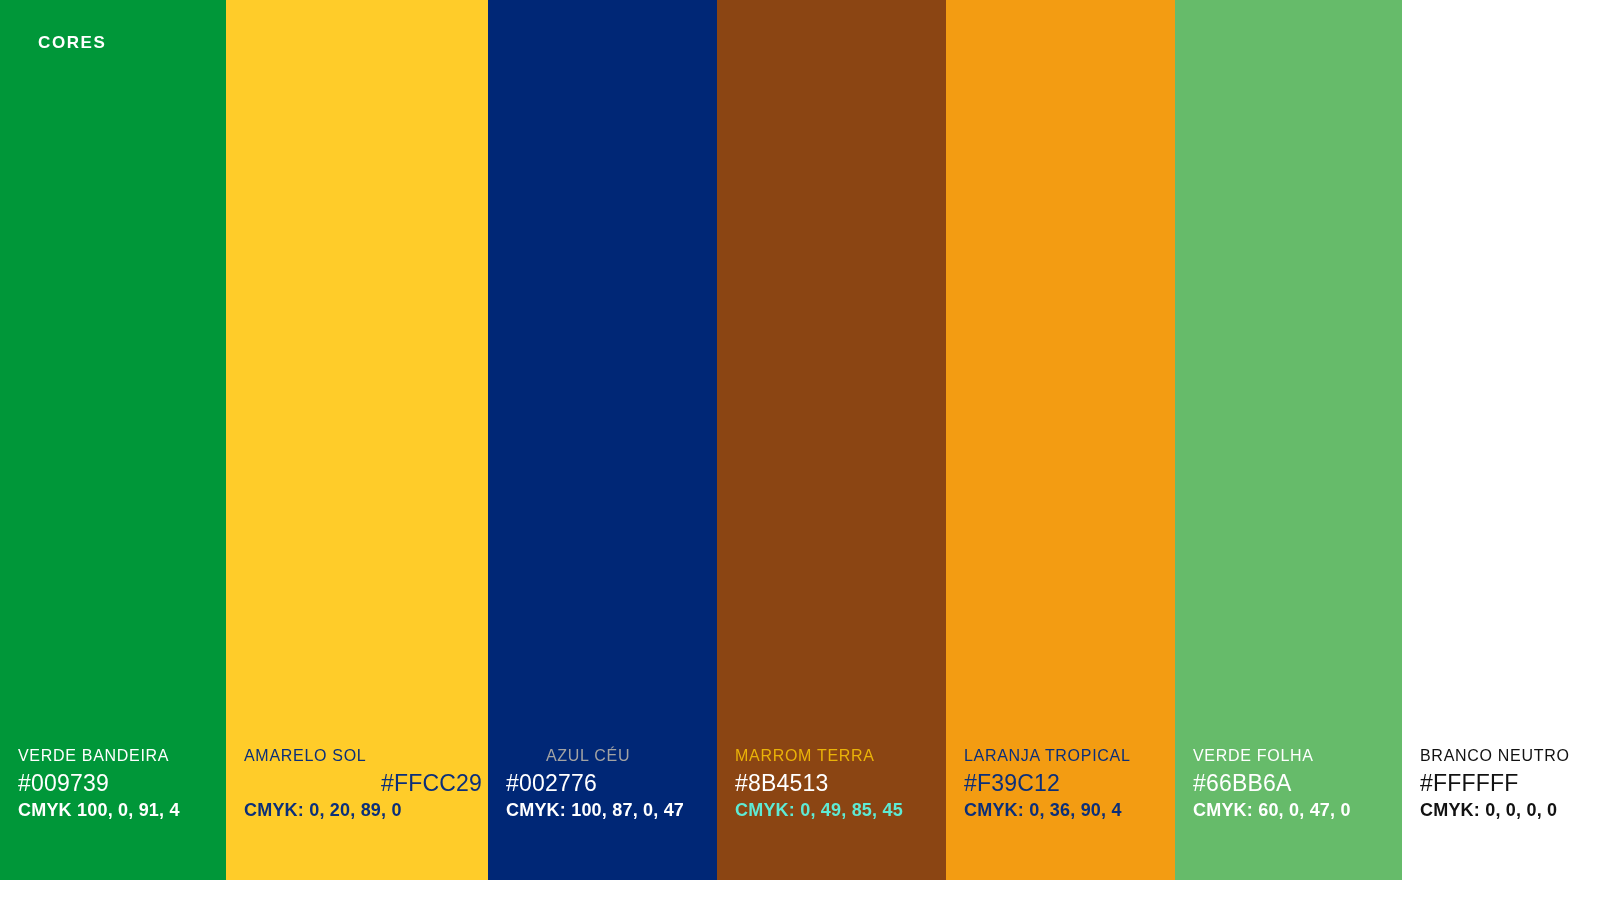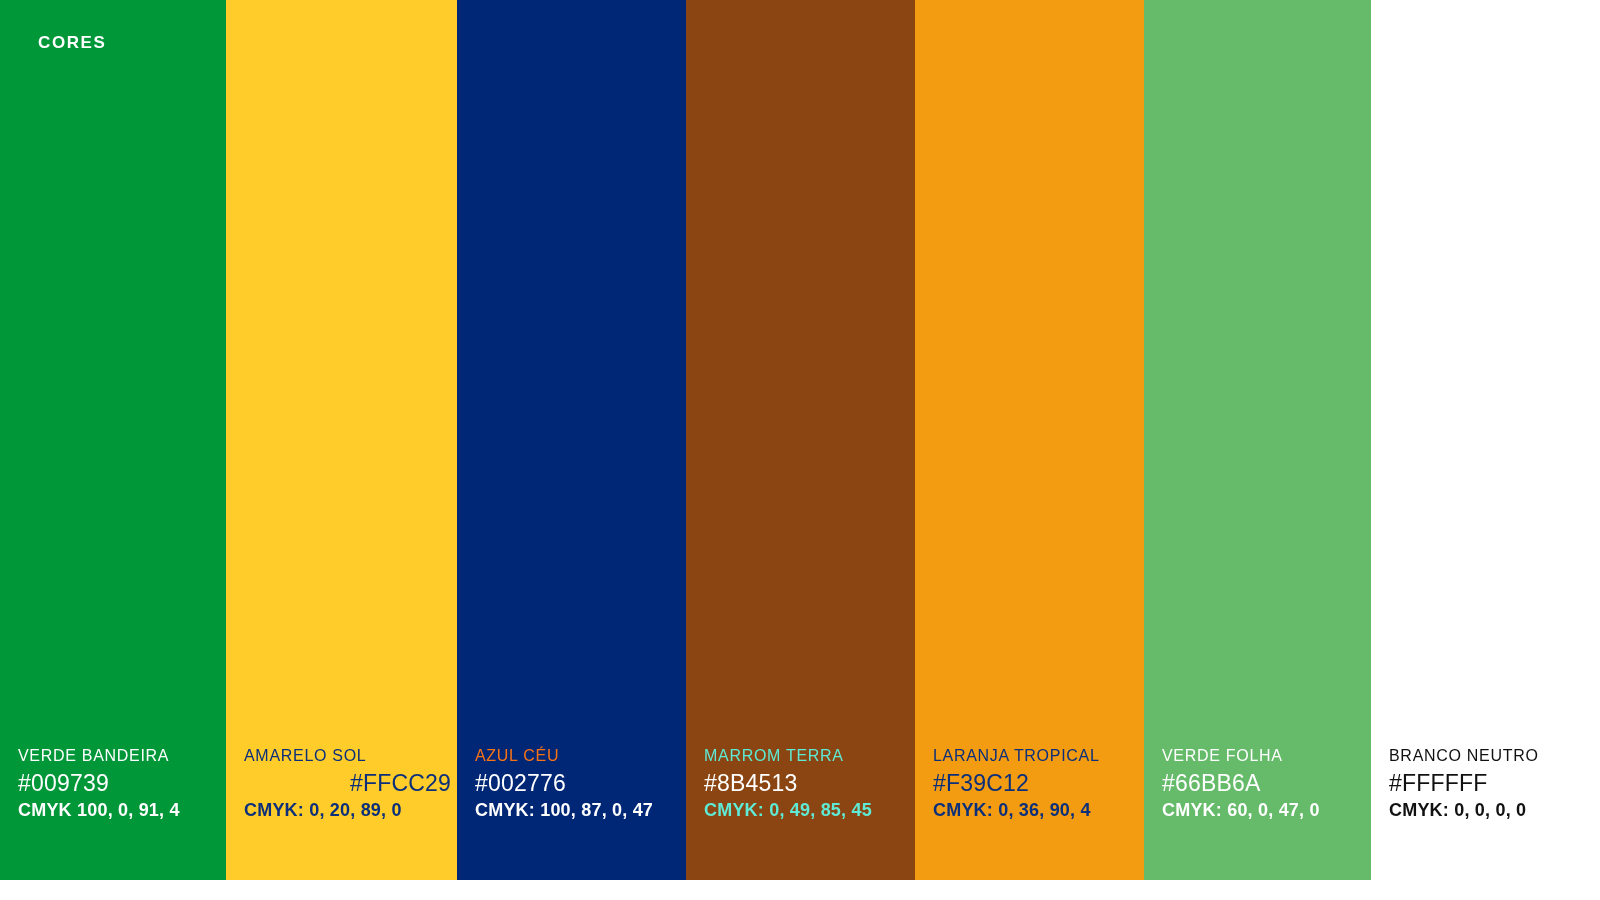--- a/index.html
+++ b/index.html
@@ -98,37 +98,37 @@
   <h1 id="board-title">CORES</h1>
 
   <div id="swatch-row">
       <div class="swatch" style="width: 226px; background: rgb(0, 151, 57);">
         <div class="swatch-labels">
           <p class="swatch-name" style="color: rgb(255, 255, 255);">VERDE BANDEIRA</p>
           <p class="swatch-hex" style="color: rgb(255, 255, 255);">#009739</p>
           <p class="swatch-cmyk" style="color: rgb(255, 255, 255);">CMYK 100, 0, 91, 4</p>
         </div>
       </div>
-      <div class="swatch" style="width: 231px; background: rgb(255, 204, 41);">
+      <div class="swatch" style="width: 262px; background: rgb(255, 204, 41);">
         <div class="swatch-labels">
           <p class="swatch-name" style="color: rgb(11, 47, 122);">AMARELO SOL</p>
           <p class="swatch-hex" style="color: rgb(11, 47, 122); text-align: right;">#FFCC29</p>
           <p class="swatch-cmyk" style="color: rgb(11, 47, 122);">CMYK: 0, 20, 89, 0</p>
         </div>
       </div>
       <div class="swatch" style="width: 229px; background: rgb(0, 39, 118);">
         <div class="swatch-labels">
-          <p class="swatch-name" style="color: #f97316;">AZUL CÉU</p>
+          <p class="swatch-name" style="color: #a3a3a3; margin-left: 40px;">AZUL CÉU</p>
           <p class="swatch-hex" style="color: rgb(255, 255, 255);">#002776</p>
           <p class="swatch-cmyk" style="color: rgb(255, 255, 255);">CMYK: 100, 87, 0, 47</p>
         </div>
       </div>
       <div class="swatch" style="width: 229px; background: rgb(139, 69, 19);">
         <div class="swatch-labels">
-          <p class="swatch-name" style="color: #5eead4;">MARROM TERRA</p>
+          <p class="swatch-name" style="color: #eab308;">MARROM TERRA</p>
           <p class="swatch-hex" style="color: rgb(255, 255, 255);">#8B4513</p>
           <p class="swatch-cmyk" style="color: #5eead4;">CMYK: 0, 49, 85, 45</p>
         </div>
       </div>
       <div class="swatch" style="width: 229px; background: rgb(243, 156, 18);">
         <div class="swatch-labels">
           <p class="swatch-name" style="color: rgb(11, 47, 122);">LARANJA TROPICAL</p>
           <p class="swatch-hex" style="color: rgb(11, 47, 122);">#F39C12</p>
           <p class="swatch-cmyk" style="color: rgb(11, 47, 122);">CMYK: 0, 36, 90, 4</p>
         </div>

